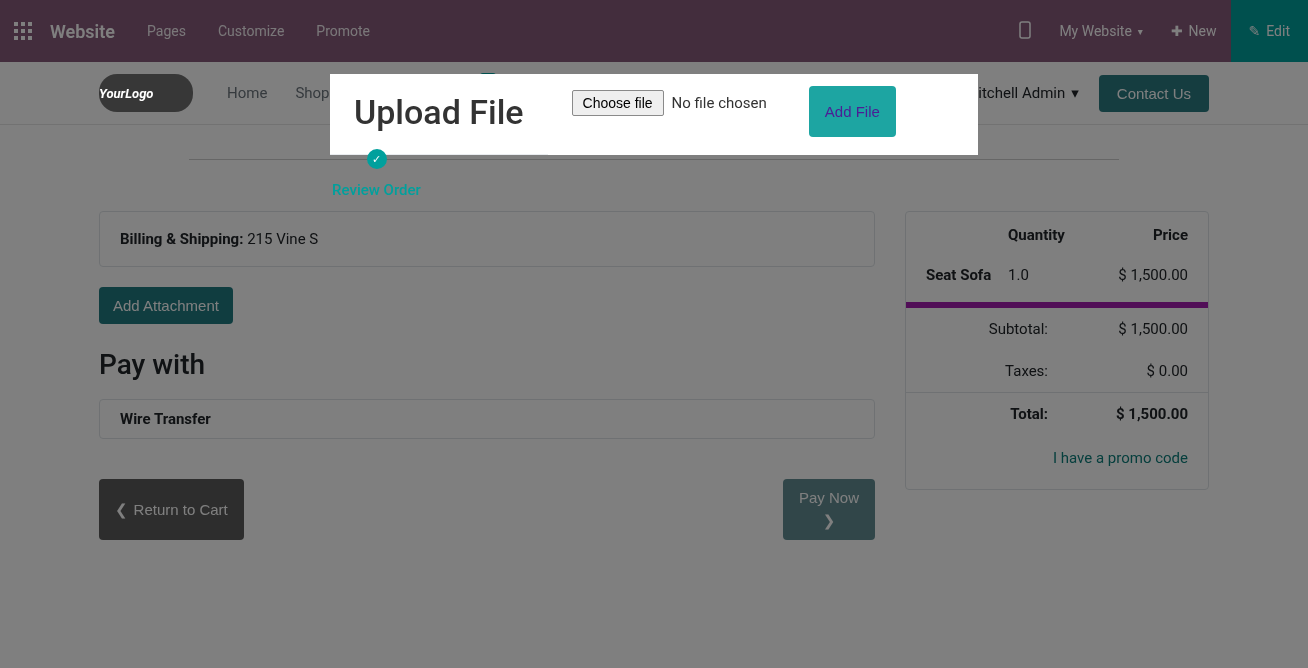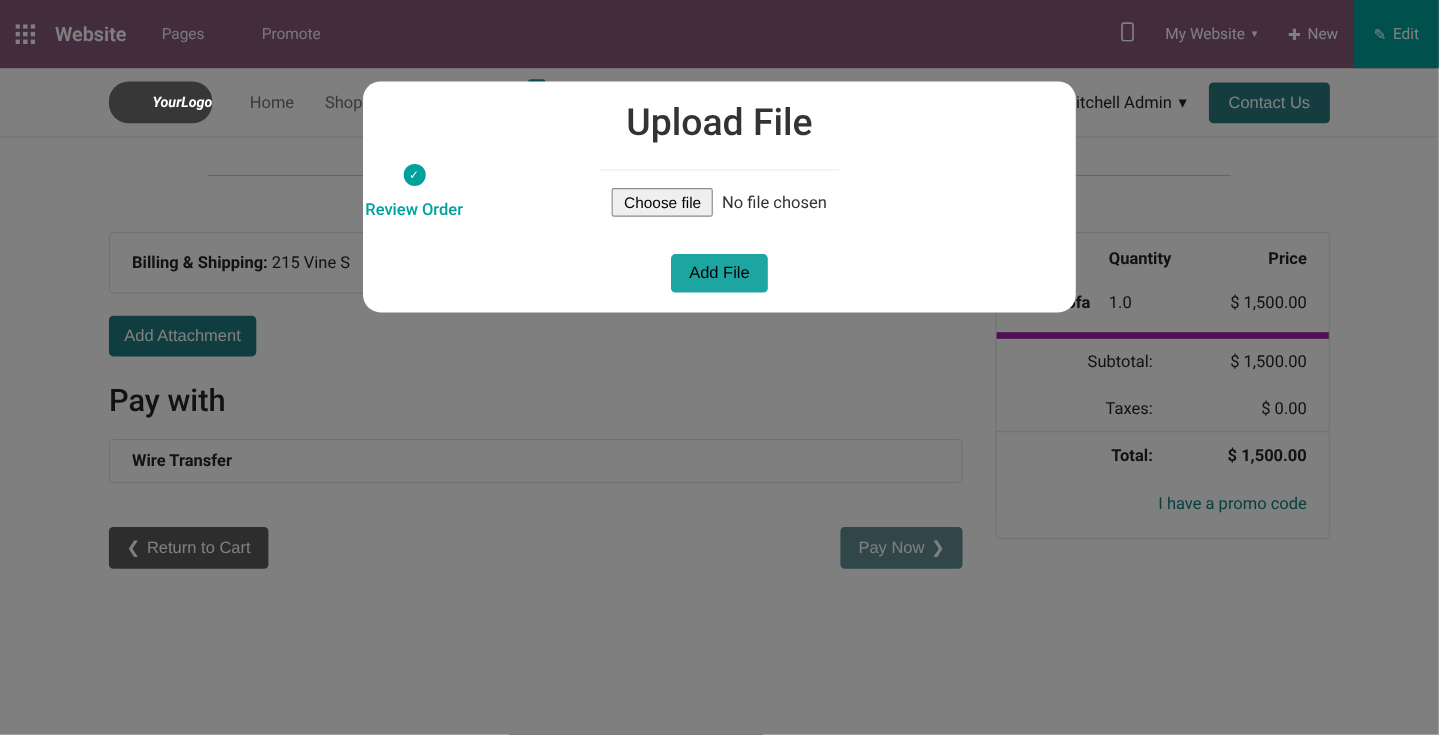--- a/index.html
+++ b/index.html
@@ -45,21 +45,21 @@
       fill: #fff;
     }
     .topbar-title {
       font-size: 18px;
       font-weight: 600;
       padding: 0 16px 0 4px;
       color: #fff;
     }
     .topbar-nav {
       display: flex;
-      gap: 20px;
+      gap: 0;
     }
     .topbar-nav-item {
       padding: 12px 16px;
       color: rgba(255,255,255,0.9);
       font-size: 14px;
       cursor: pointer;
     }
     .topbar-right {
       margin-left: auto;
       display: flex;
@@ -97,21 +97,21 @@
       width: 1110px;
       margin: 0 auto;
     }
     .logo {
       width: 94px;
       height: 38px;
       background: #6f6f6f;
       border-radius: 18px / 18px;
       display: flex;
       align-items: center;
-      justify-content: flex-end;
+      justify-content: flex-start;
       color: #fff;
       font-size: 13px;
       font-weight: bold;
       font-style: italic;
       margin-right: 24px;
       position: relative;
     }
     .logo-text {
       position: relative;
       z-index: 1;
@@ -297,20 +297,21 @@
       background: #628d93;
       color: #fff;
       border: none;
       padding: 10px 16px;
       border-radius: 4px;
       font-size: 15px;
       cursor: pointer;
       display: flex;
       align-items: center;
       gap: 6px;
+      flex-direction: column;
     }
 
     
     .summary-thead {
       display: flex;
       padding: 14px 20px 12px;
       font-size: 15px;
       font-weight: 700;
     }
     .col-prod { flex: 1; }
@@ -354,24 +355,23 @@
       bottom: 0;
       background: rgba(0,0,0,0.5);
       display: flex;
       align-items: flex-start;
       justify-content: center;
       padding-top: 74px;
     }
     .modal {
       background: #fff;
       width: 648px;
-      border-radius: 16px;
-      display: flex;
-      flex-direction: column;
-      align-items: center;
+      border-radius: 0;
+      display: flex;
+      flex-direction: row;
     }
     .modal-header {
       padding: 18px 24px 22px;
       border-bottom: 1px solid #e9ecef;
     }
     .modal-title {
       font-size: 34px;
       font-weight: 500;
       color: #333;
     }
@@ -397,21 +397,21 @@
     }
     .modal-footer {
       padding: 12px 18px 18px;
       display: flex;
       justify-content: flex-end;
     }
     .add-file-btn {
       background: #00a09d;
       background: #17a2a0;
       background: #1da5a2;
-      color: #000000;
+      color: #4c1d95;
       border: none;
       border-radius: 4px;
       padding: 9px 16px;
       font-size: 15px;
       cursor: pointer;
     }
   </style>
 </head>
 <body>
 
@@ -426,20 +426,21 @@
           <rect x="7" y="7" width="4" height="4"></rect>
           <rect x="14" y="7" width="4" height="4"></rect>
           <rect x="0" y="14" width="4" height="4"></rect>
           <rect x="7" y="14" width="4" height="4"></rect>
           <rect x="14" y="14" width="4" height="4"></rect>
         </svg>
     </div>
     <div class="topbar-title">Website</div>
     <div class="topbar-nav">
       <div class="topbar-nav-item">Pages</div>
+      <div class="topbar-nav-item">Customize</div>
       <div class="topbar-nav-item">Promote</div>
     </div>
   </div>
   <div class="topbar-right">
     <div class="topbar-right-item">
       <span>
         <svg width="12" height="18" viewBox="0 0 12 18" fill="none">
             <rect x="1" y="1" width="10" height="16" rx="2" stroke="#fff" stroke-width="1.5"></rect>
           </svg>
       </span>

